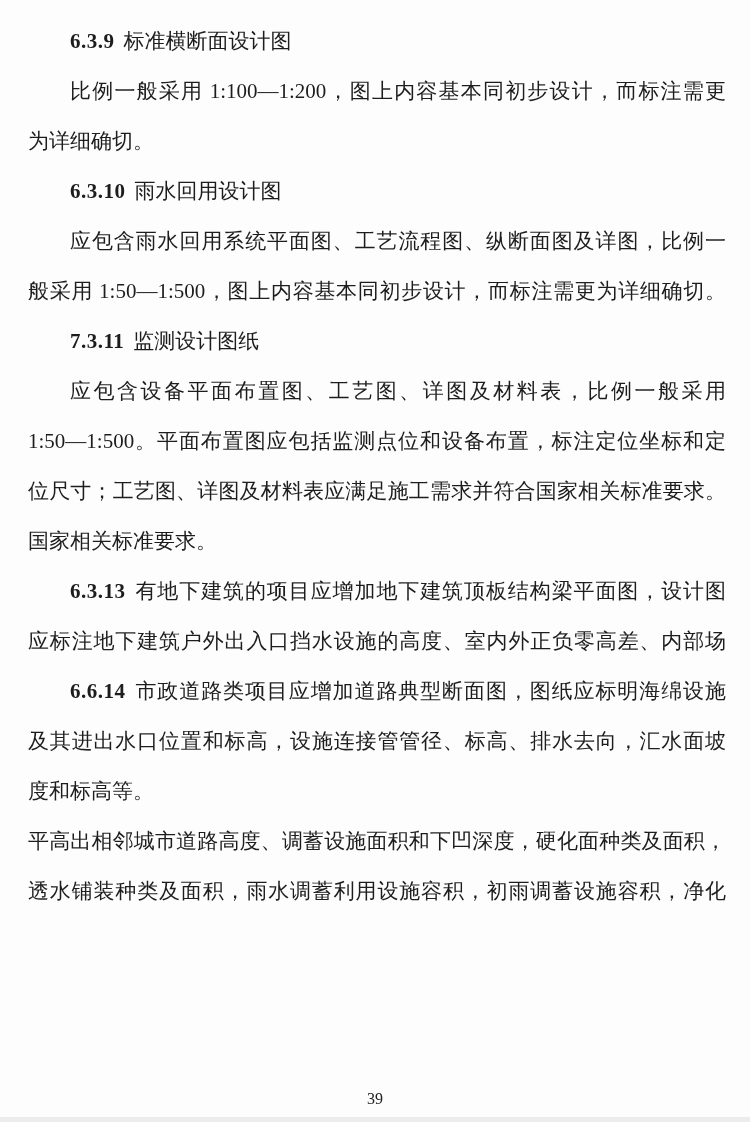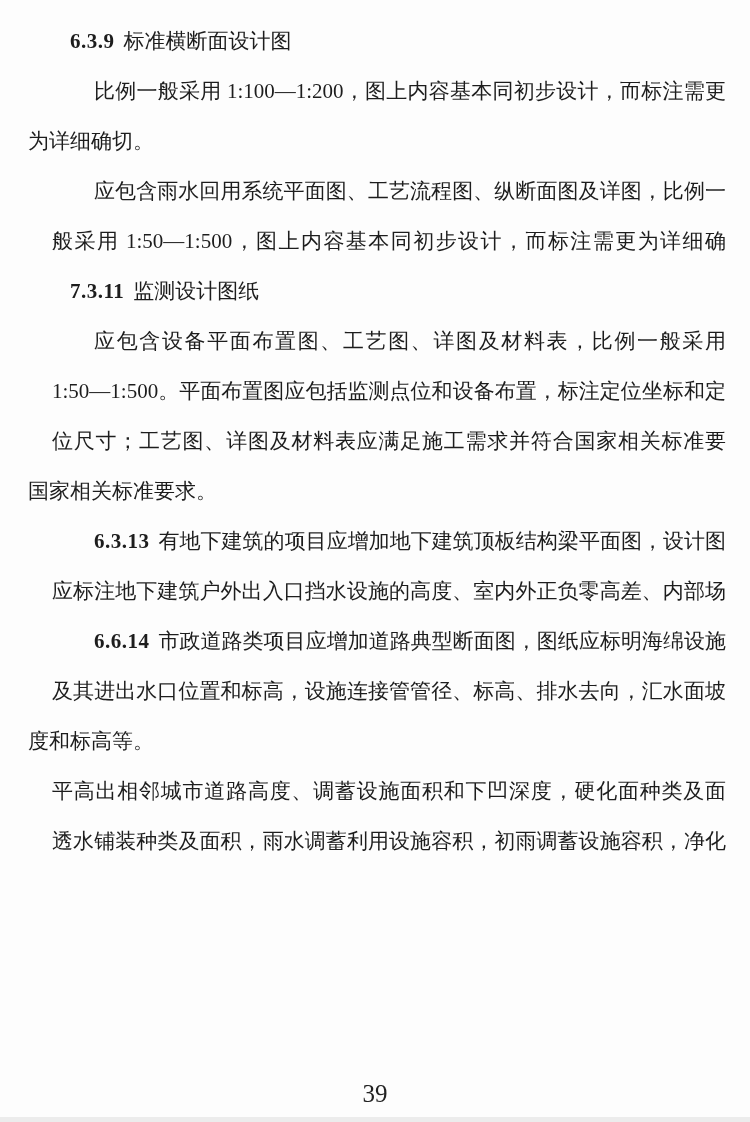--- a/index.html
+++ b/index.html
@@ -18,49 +18,49 @@
     height:50px;
     line-height:50px;
     font-size:21px;
     overflow:hidden;
     white-space:normal;
   }
   .line.ind{ text-indent:42px; }
   .line.fill{
     text-align:justify;
     text-align-last:justify;
-    margin-left:24px;
   }
   .num{
     font-weight:bold;
     margin-right:9px;
     letter-spacing:0.5px;
   }
   .pageno{
     position:absolute;
     left:0;right:0;
     bottom:14px;
     text-align:center;
-    font-size:25px;
+    font-size:16px;
     color:#222;
   }
   .scan-edge{
     position:absolute;
     left:0;right:0;bottom:0;
     height:5px;
     background:#ececec;
   }
 </style>
 </head>
 <body>
 
 <div class="doc">
     <div class="line ind"><b class="num">6.3.9</b><span>标准横断面设计图</span></div>
     <div class="line ind fill"><span>比例一般采用 1:100—1:200，图上内容基本同初步设计，而标注需更</span></div>
     <div class="line"><span>为详细确切。</span></div>
+    <div class="line ind"><b class="num">6.3.10</b><span>雨水回用设计图</span></div>
     <div class="line ind fill"><span>应包含雨水回用系统平面图、工艺流程图、纵断面图及详图，比例一</span></div>
     <div class="line fill"><span>般采用 1:50—1:500，图上内容基本同初步设计，而标注需更为详细确切。</span></div>
     <div class="line ind"><b class="num">7.3.11</b><span>监测设计图纸</span></div>
     <div class="line ind fill"><span>应包含设备平面布置图、工艺图、详图及材料表，比例一般采用</span></div>
     <div class="line fill"><span>1:50—1:500。平面布置图应包括监测点位和设备布置，标注定位坐标和定</span></div>
     <div class="line fill"><span>位尺寸；工艺图、详图及材料表应满足施工需求并符合国家相关标准要求。</span></div>
     <div class="line"><span>国家相关标准要求。</span></div>
     <div class="line ind fill"><b class="num">6.3.13</b><span>有地下建筑的项目应增加地下建筑顶板结构梁平面图，设计图</span></div>
     <div class="line fill"><span>应标注地下建筑户外出入口挡水设施的高度、室内外正负零高差、内部场</span></div>
     <div class="line ind fill"><b class="num">6.6.14</b><span>市政道路类项目应增加道路典型断面图，图纸应标明海绵设施</span></div>

